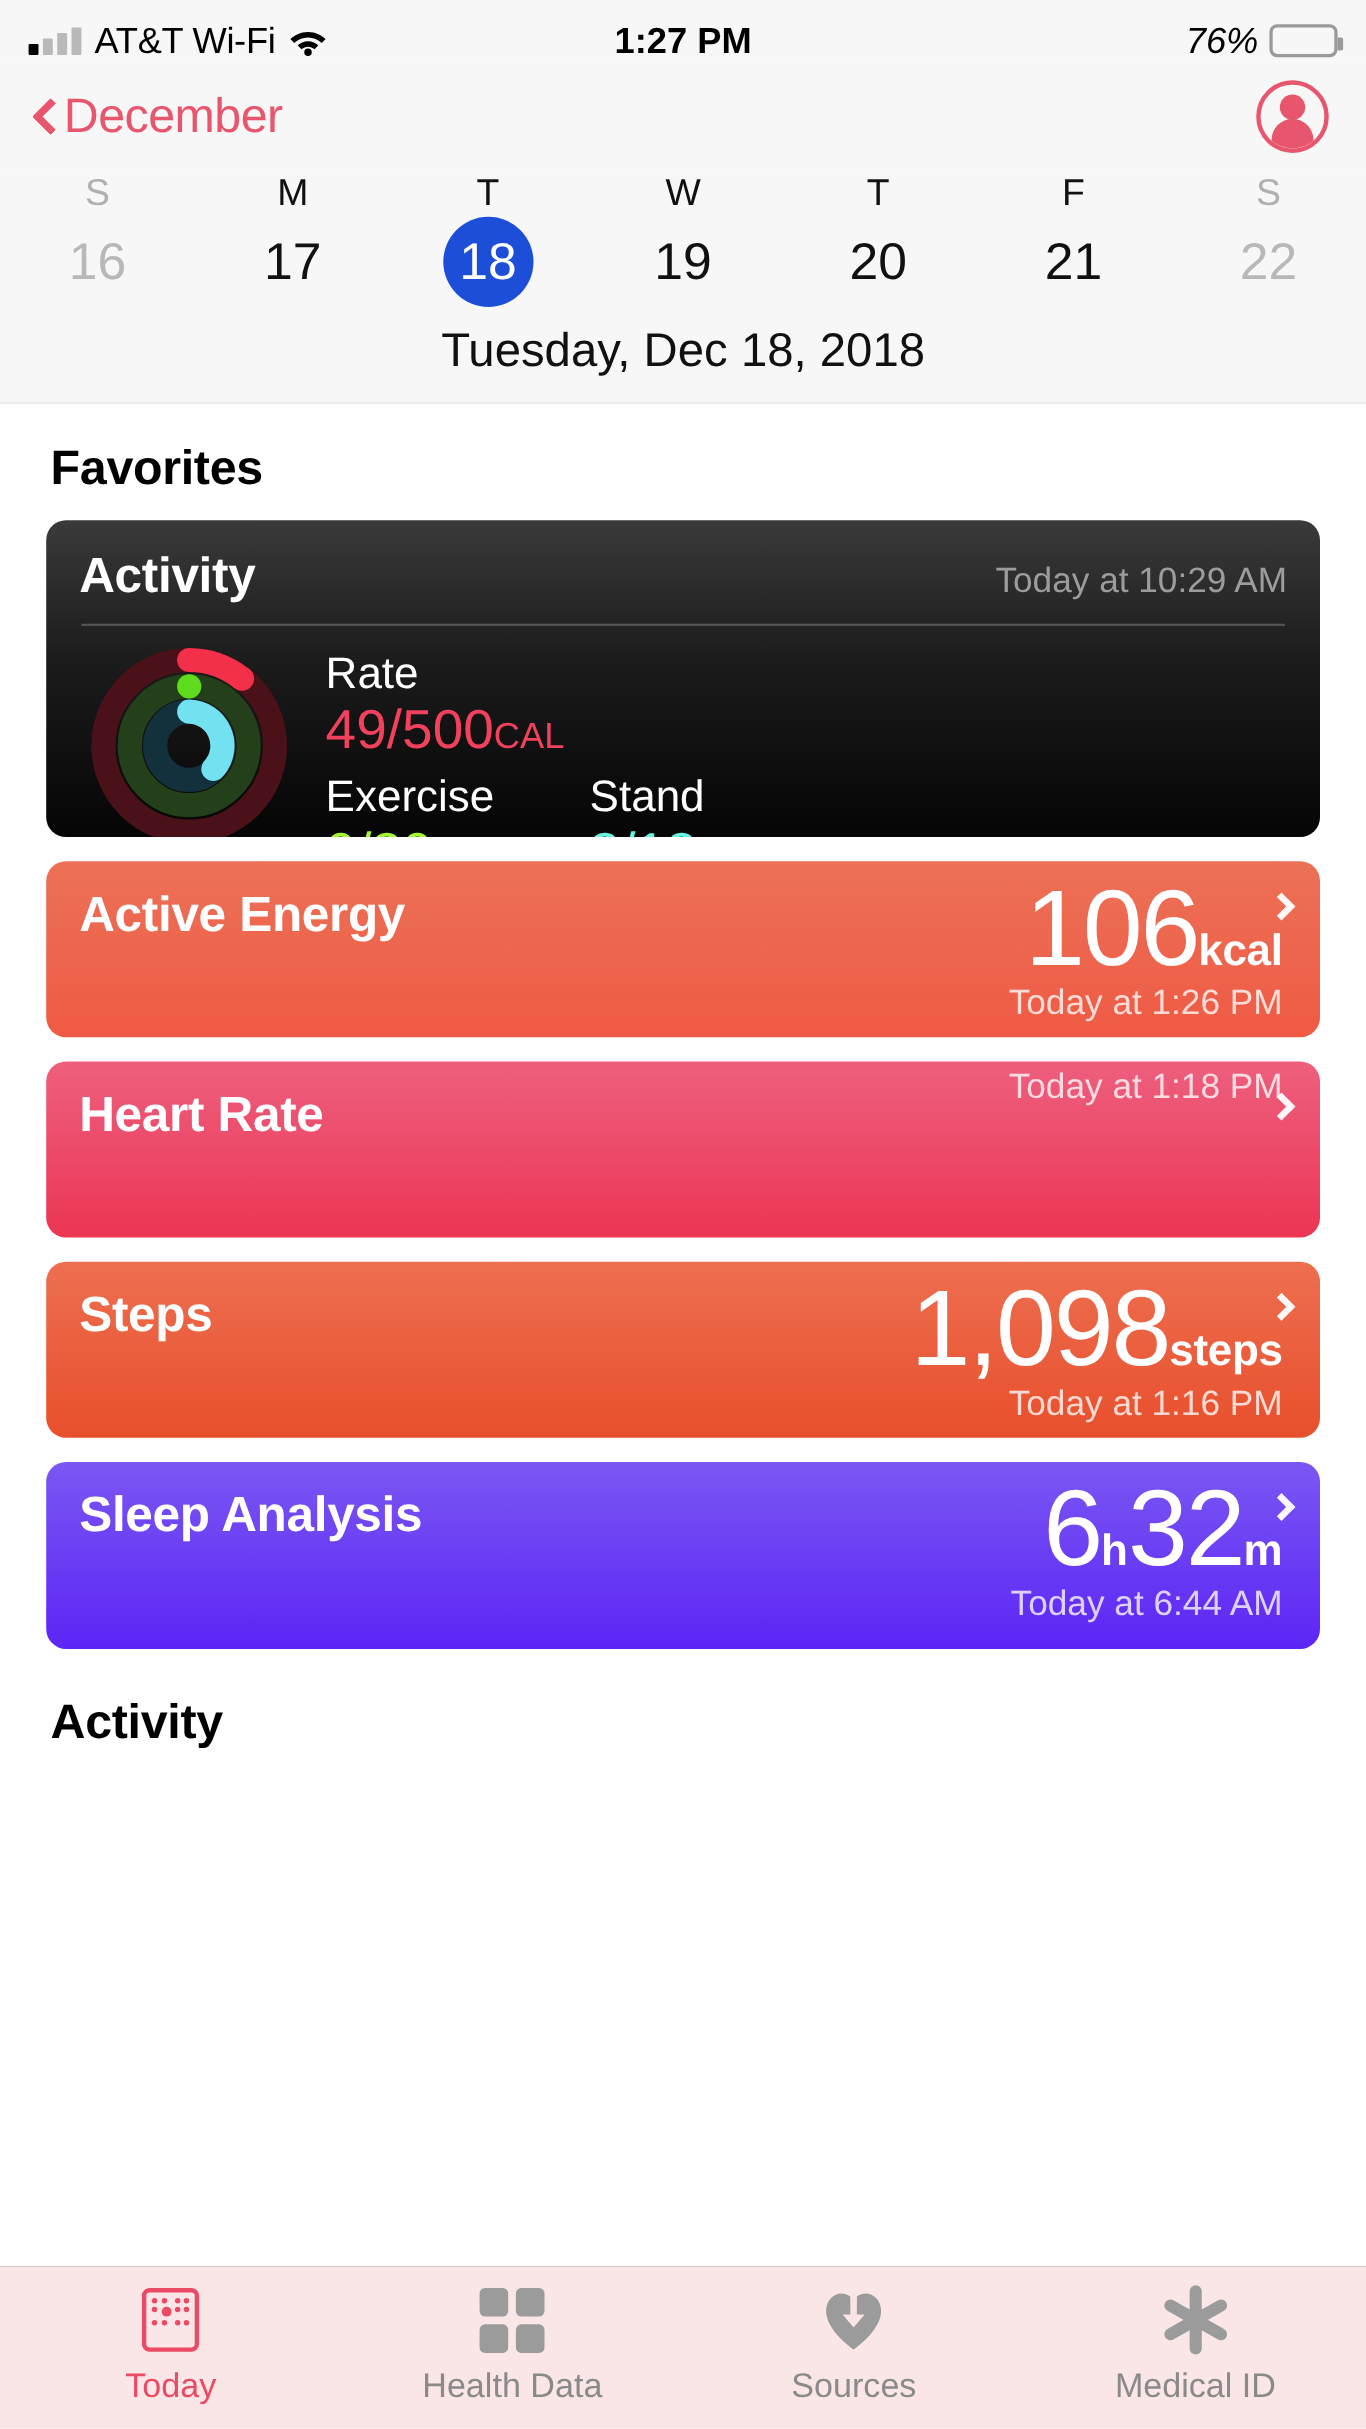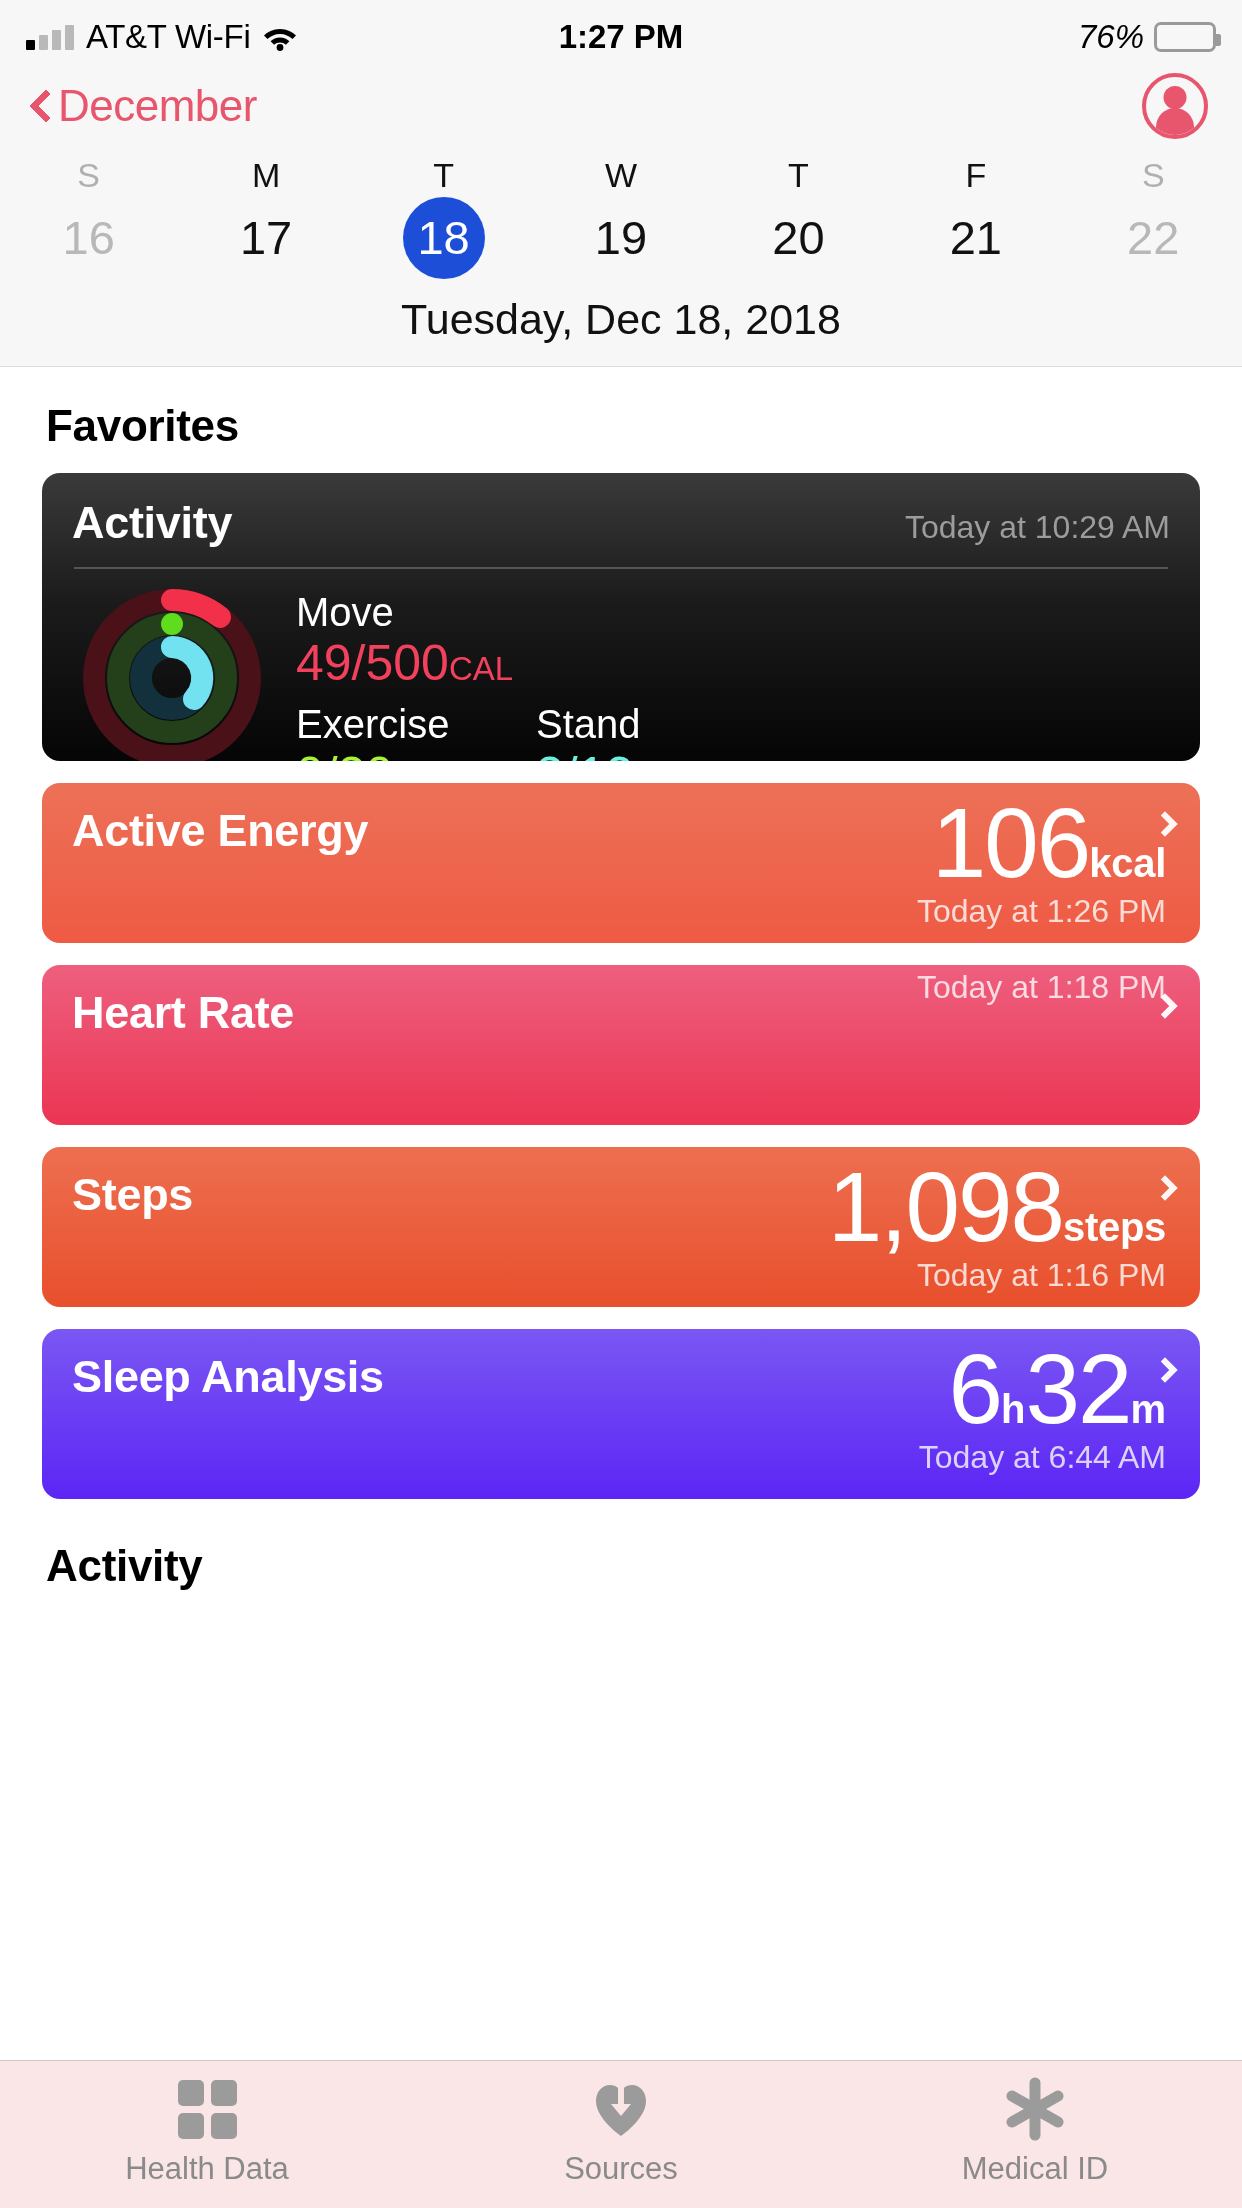--- a/index.html
+++ b/index.html
@@ -274,21 +274,21 @@
           <path d="M100 17 A78 78 0 0 1 148 34" fill="none" stroke="#f2304a" stroke-width="22" stroke-linecap="round"></path>
 
           <circle cx="100" cy="95" r="54" fill="none" stroke="#24401a" stroke-width="22"></circle>
           <circle cx="100" cy="41" r="11" fill="#5fdc1e"></circle>
 
           <circle cx="100" cy="95" r="31" fill="none" stroke="#13313d" stroke-width="22"></circle>
           <path d="M100 64 A31 31 0 0 1 122 116" fill="none" stroke="#72e2f0" stroke-width="22" stroke-linecap="round"></path>
         </svg>
       </div>
       <div class="act-metrics">
-        <div class="m-label">Move</div>
+        <div class="m-label">Rate</div>
         <div class="m-value move-v"><span>49/500</span><span class="unit">CAL</span></div>
         <div class="act-row2">
           <div>
             <div class="m-label">Exercise</div>
             <div class="m-value ex-v"><span>0/30</span></div>
           </div>
           <div>
             <div class="m-label">Stand</div>
             <div class="m-value st-v"><span>3/12</span></div>
           </div>
@@ -335,20 +335,42 @@
         <span class="mval">6</span><span class="hm">h</span><span class="mval">32</span><span class="hm">m</span>
       </div>
       <div class="mtime">Today at 6:44 AM</div>
     </div>
   </div>
 
   <div class="next-section">Activity</div>
 </div>
 
 <div class="tabbar">
+  <div class="tab active">
+    <span class="tab-icon">
+      <span class="cal-ico">
+        <span class="top"></span>
+        <span class="dots">
+            <i></i>
+            <i></i>
+            <i></i>
+            <i></i>
+            <i></i>
+            <i class="big"></i>
+            <i></i>
+            <i></i>
+            <i></i>
+            <i></i>
+            <i></i>
+            <i></i>
+          </span>
+      </span>
+    </span>
+    <span class="tab-label">Today</span>
+  </div>
   <div class="tab">
     <span class="tab-icon">
       <span class="grid-ico">
           <i></i>
           <i></i>
           <i></i>
           <i></i>
         </span>
     </span>
     <span class="tab-label">Health Data</span>

